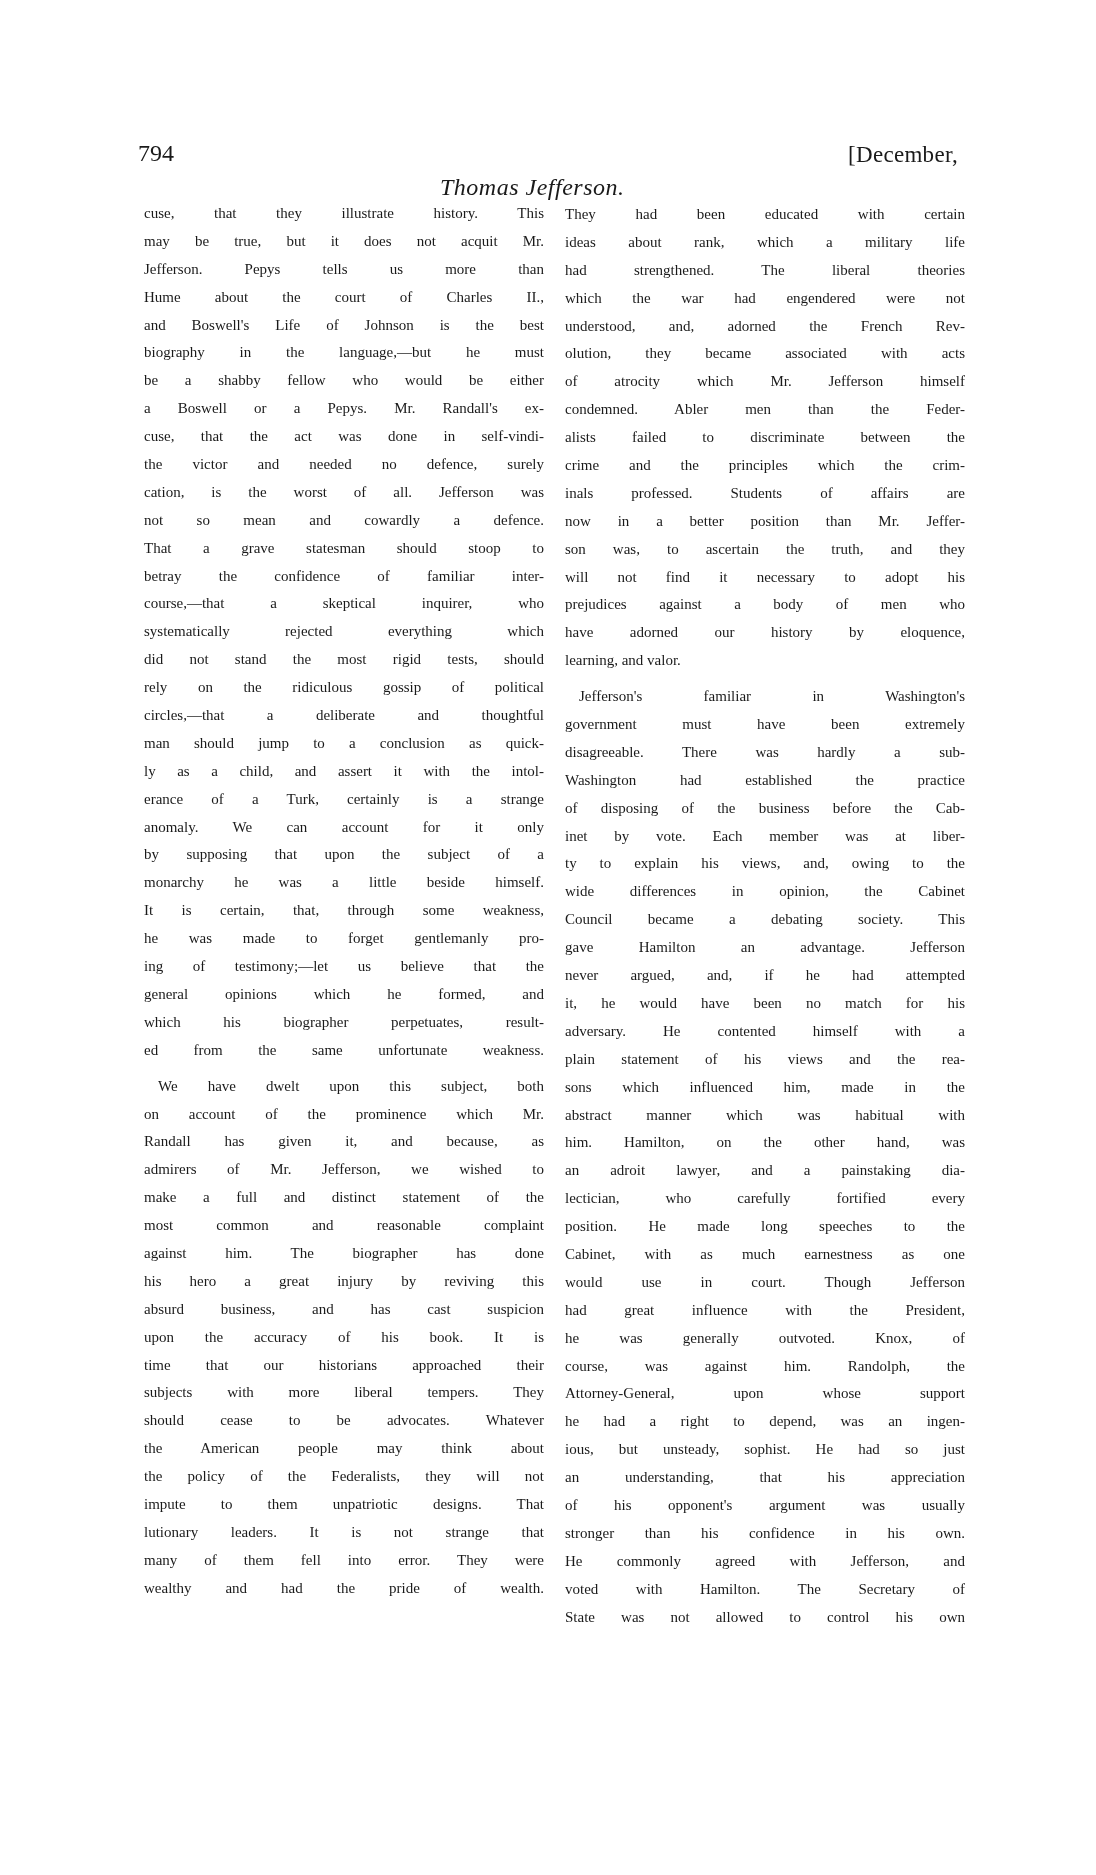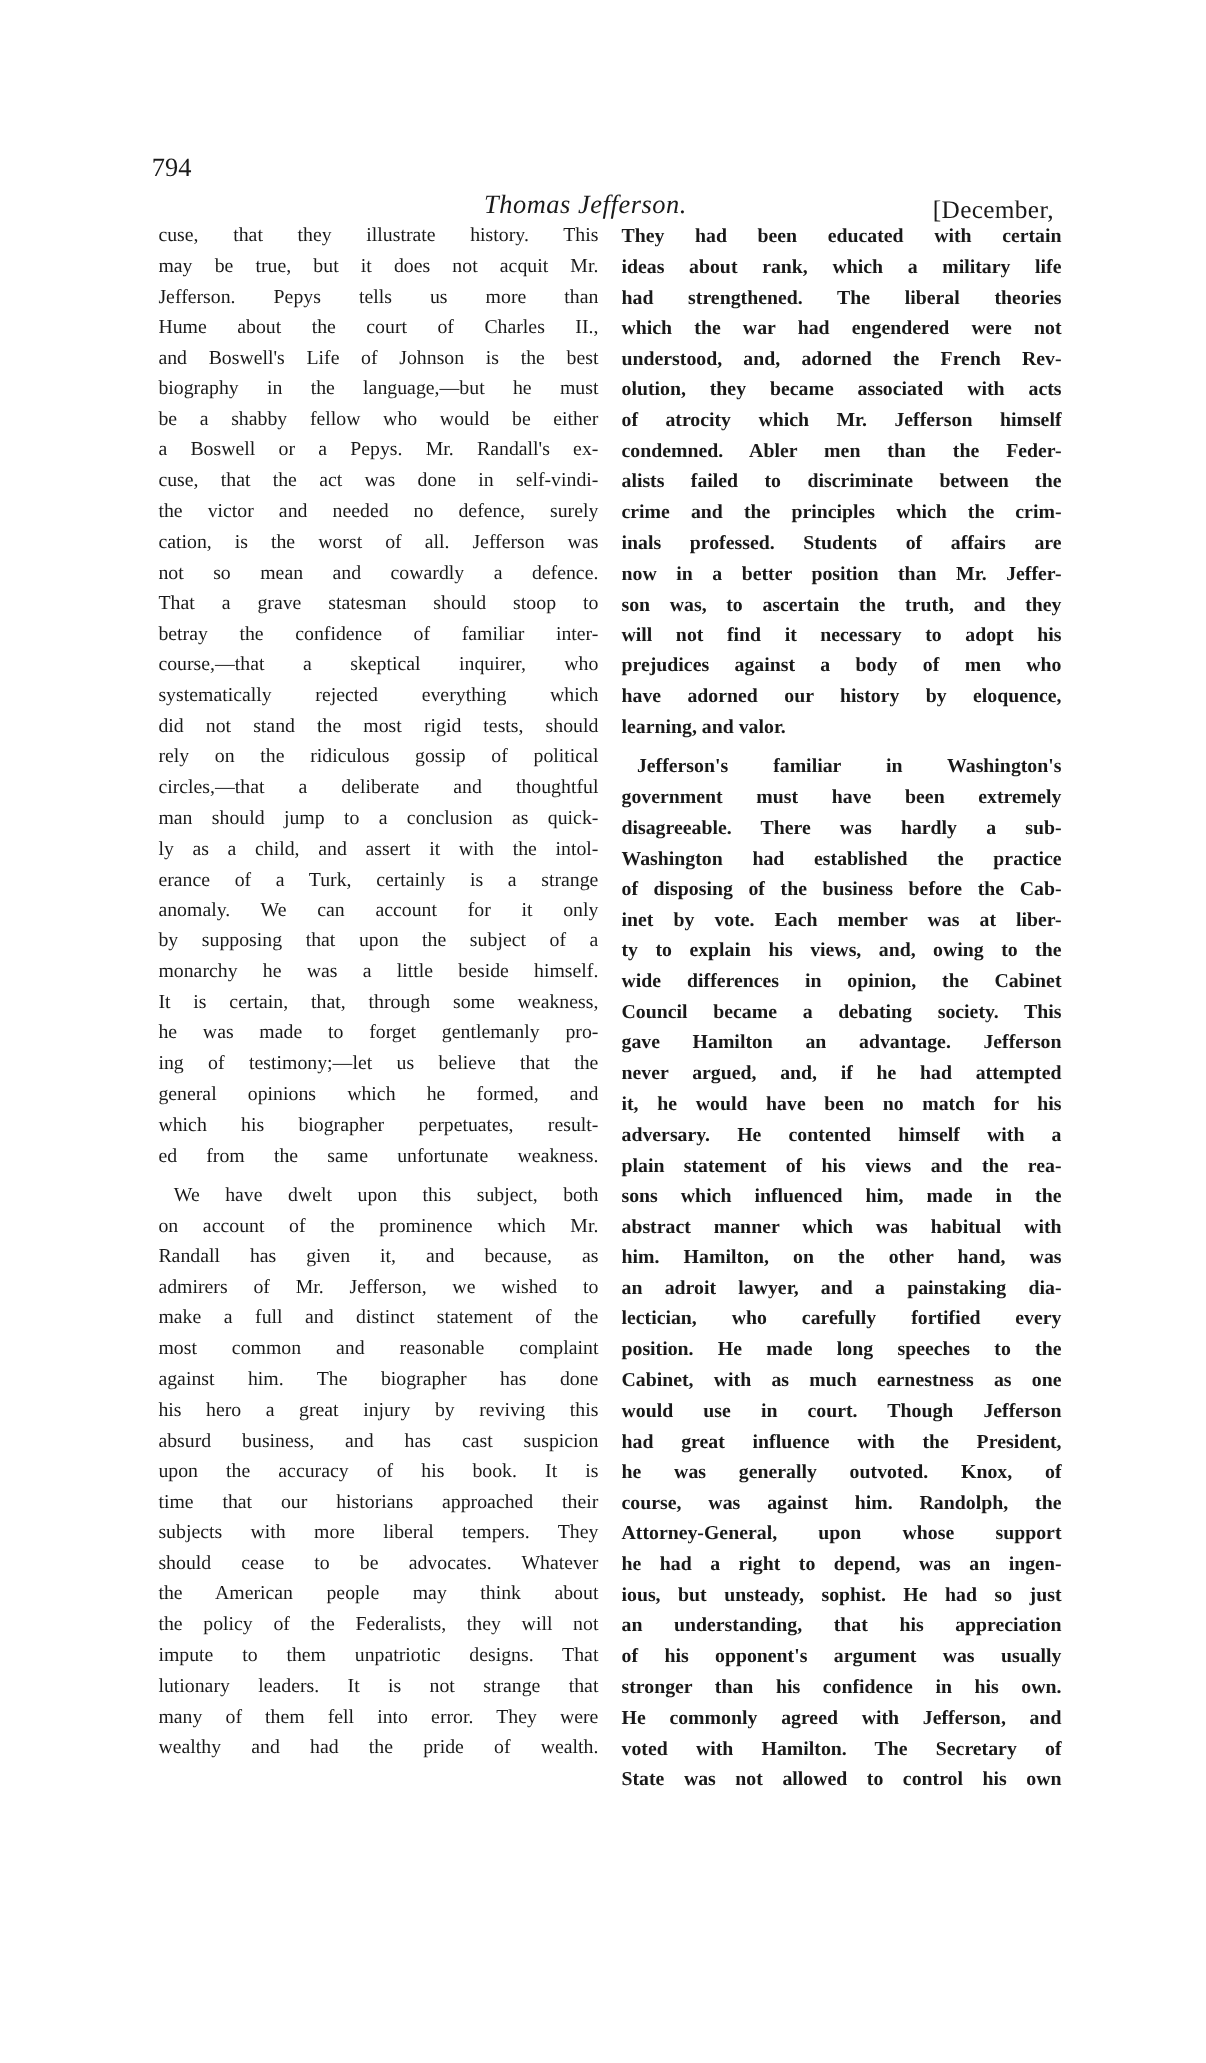--- a/index.html
+++ b/index.html
@@ -36,32 +36,31 @@
       font-style: italic;
       letter-spacing: 0.5px;
       margin-top: 32px;
     }
     .running-date {
       position: absolute;
       right: 0;
       top: 2px;
       font-size: 23px;
       letter-spacing: 0.3px;
-      margin-top: 36px;
     }
     .column {
       position: absolute;
       top: 200px;
       width: 400px;
-      font-size: 18px;
+      font-size: 15px;
       line-height: 27.9px;
       text-align: justify;
     }
     .column-left { left: 144px; }
-    .column-right { left: 565px; width: 400px; top: 201px; font-weight: bold; }
+    .column-right { left: 565px; width: 400px; top: 201px; }
     .line {
       display: block;
       white-space: nowrap;
       text-align: justify;
       text-align-last: justify;
       height: 27.9px;
       overflow: visible;
     }
     .line.last {
       text-align-last: left;

